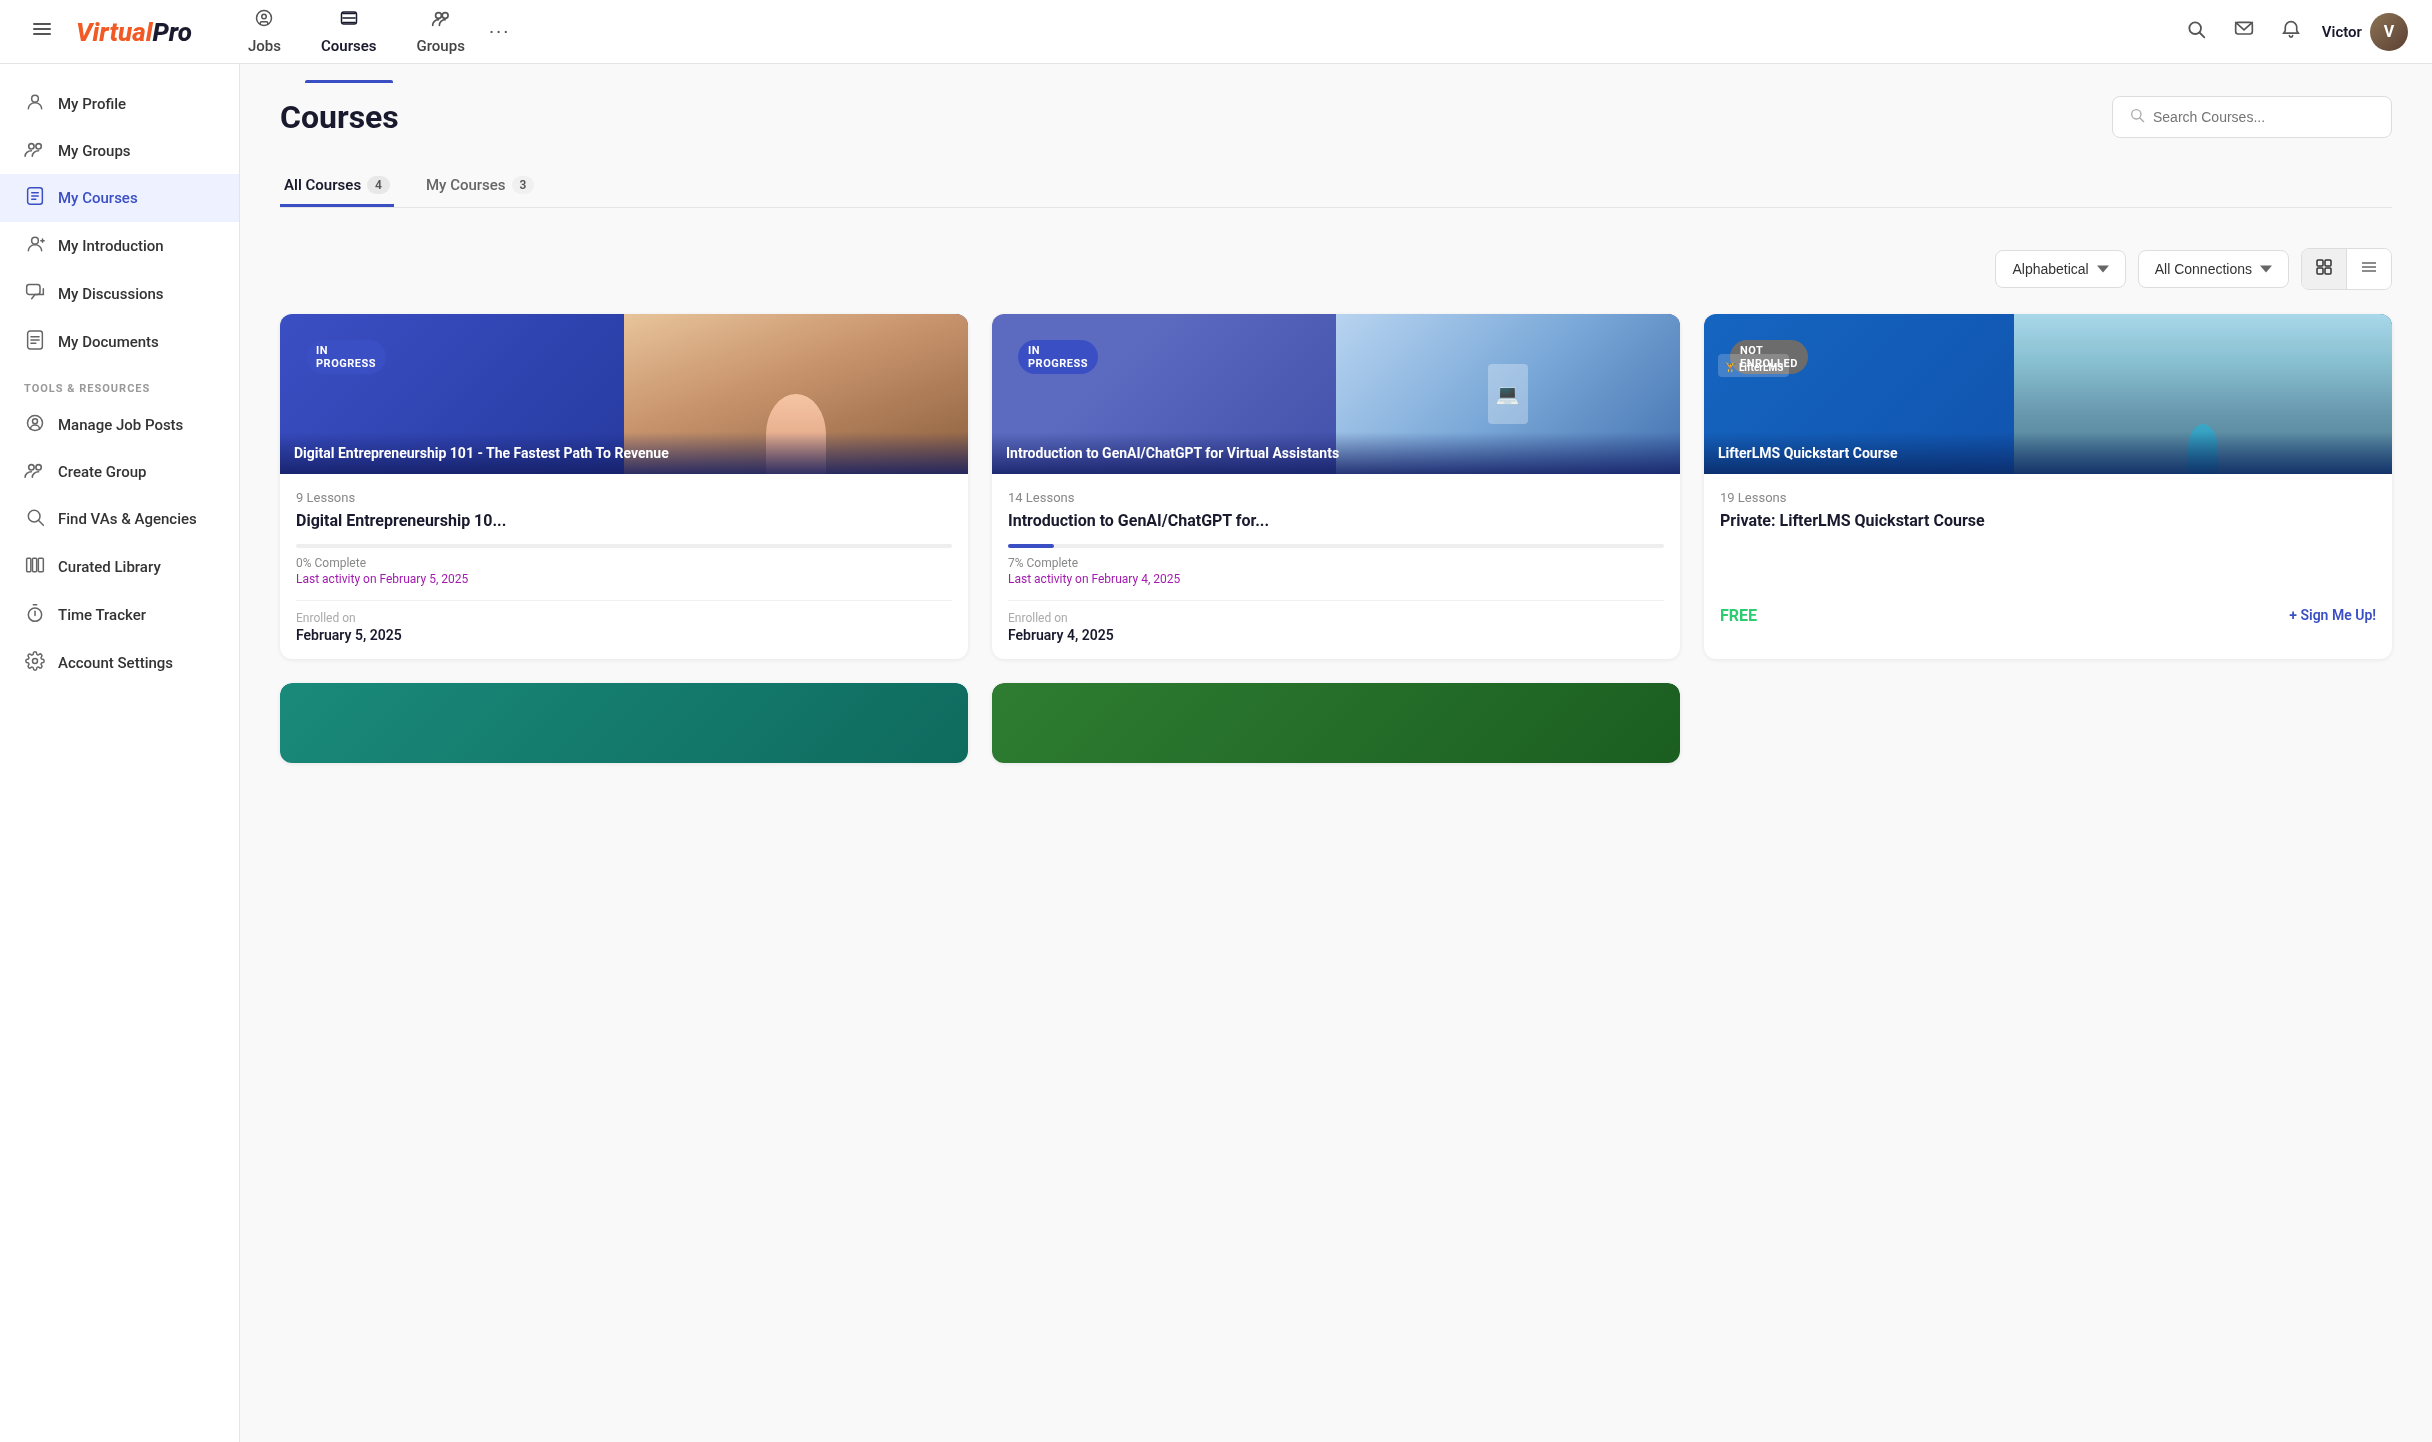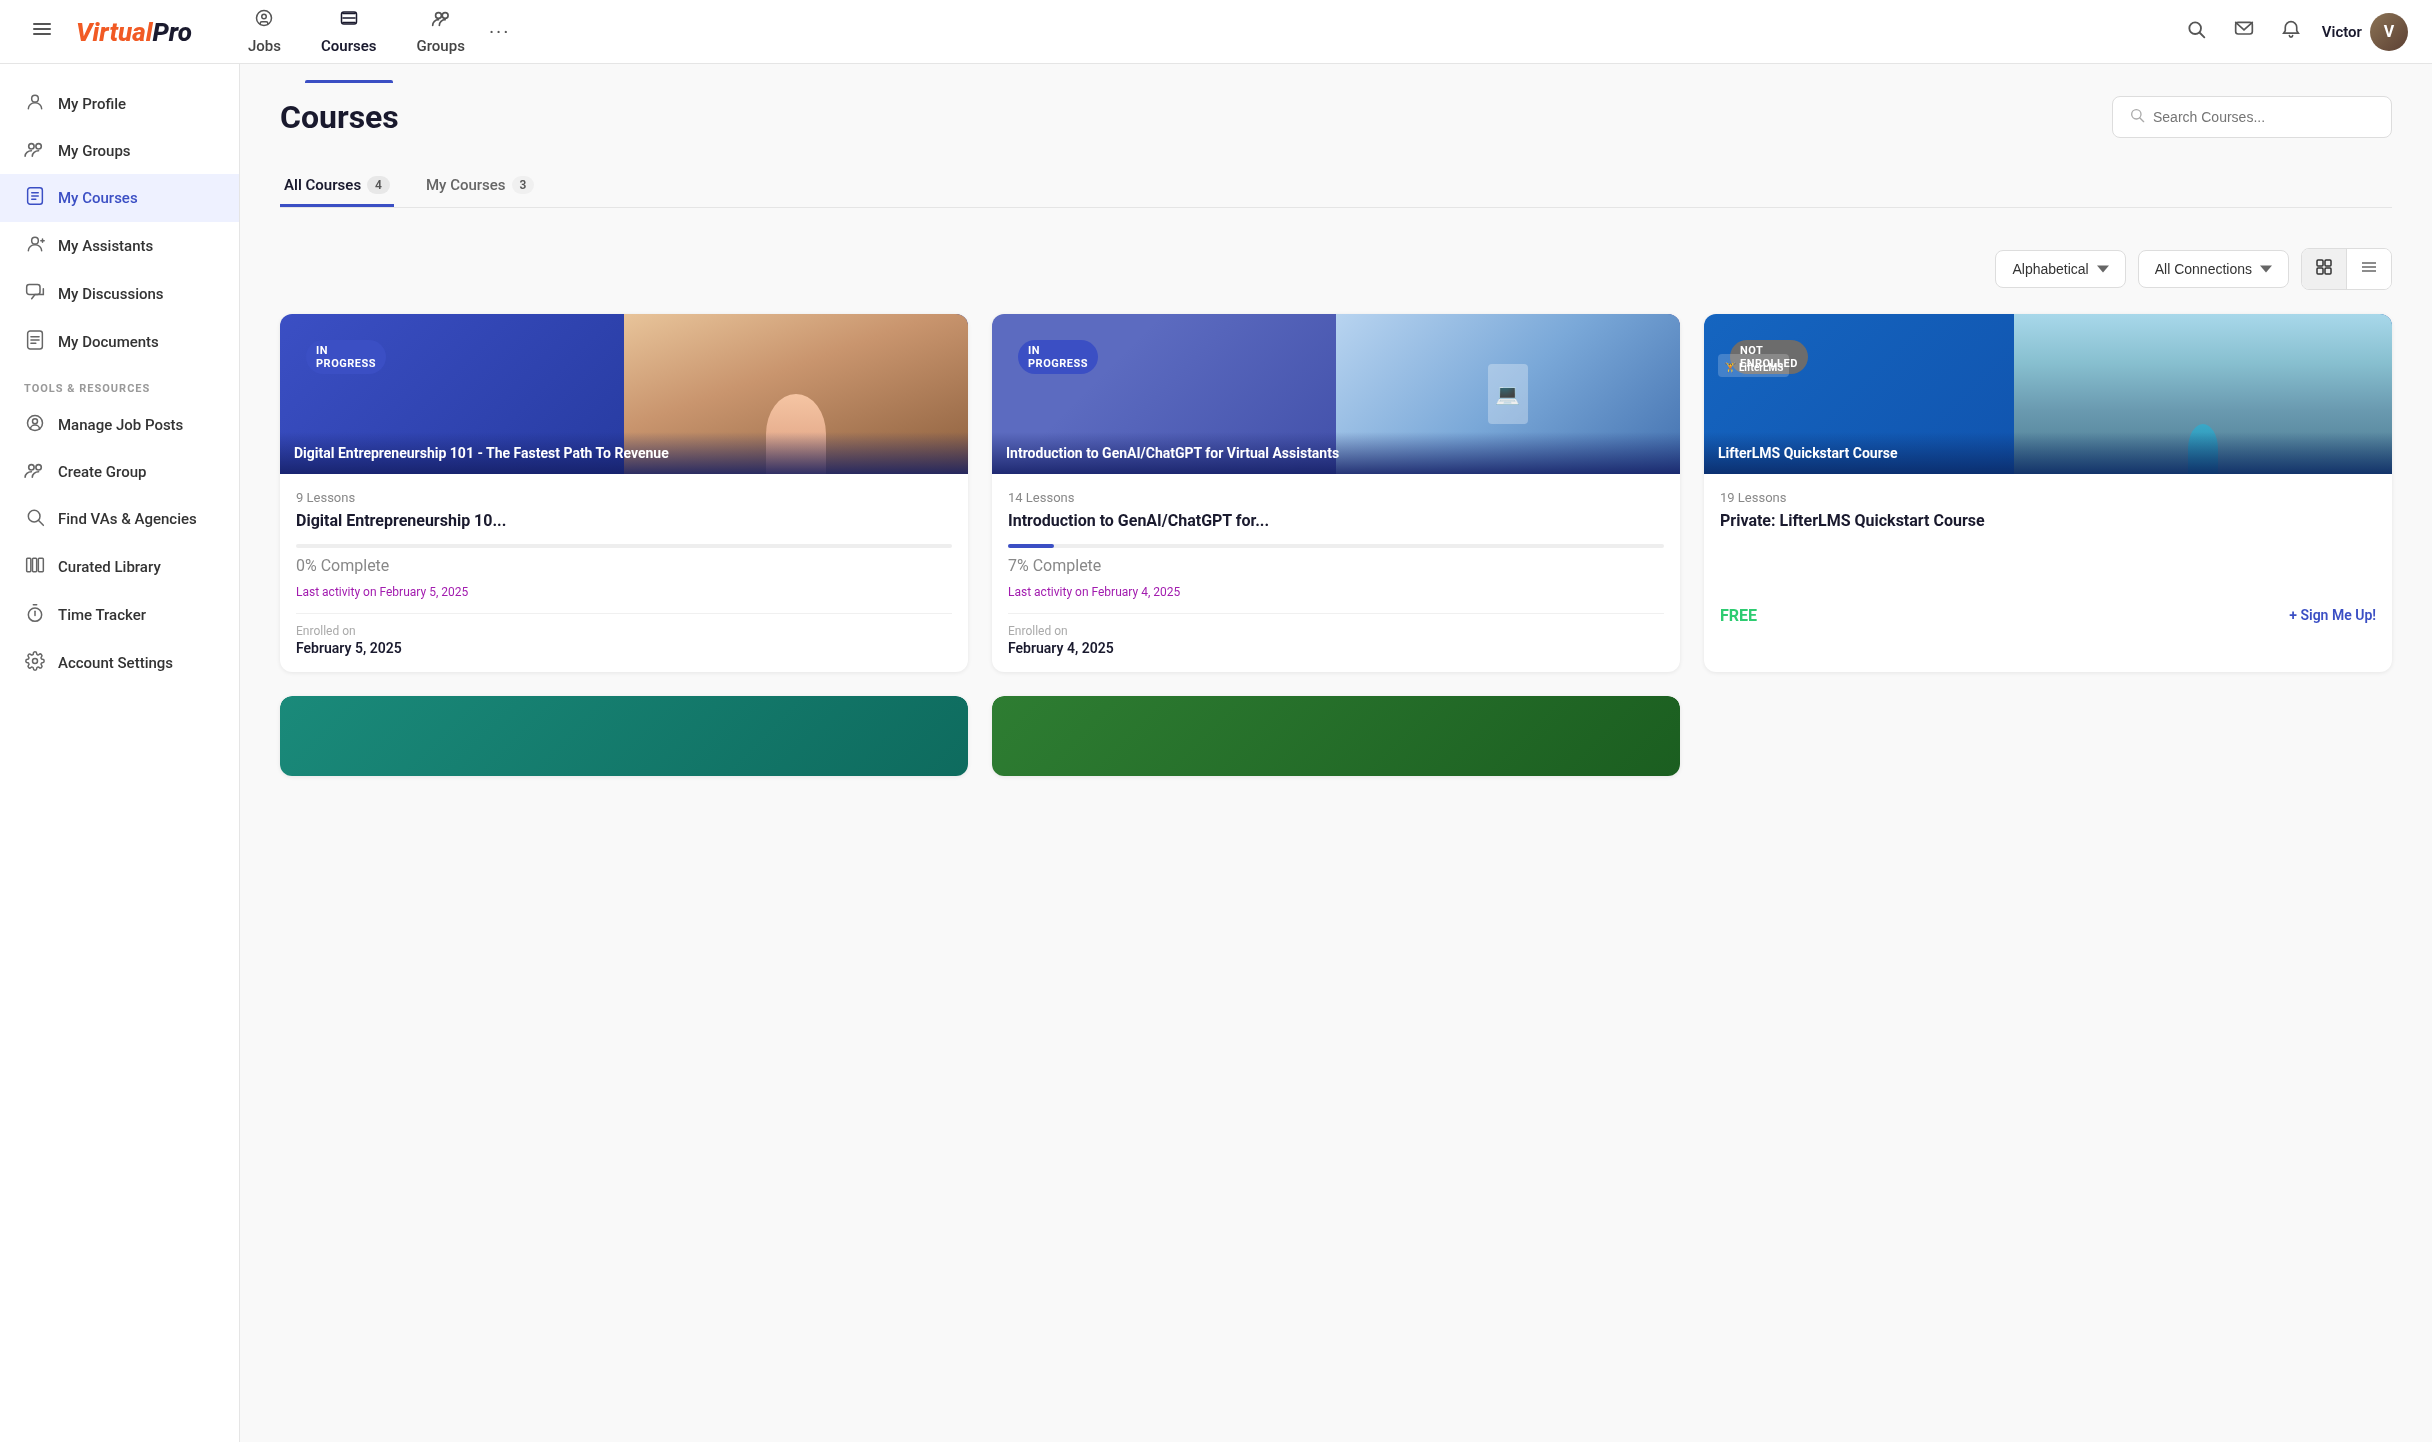--- a/index.html
+++ b/index.html
@@ -121,21 +121,21 @@
       border-radius: 20px; font-size: 11px; font-weight: 700; letter-spacing: 0.5px;
       text-transform: uppercase;
     }
     .badge-progress { background: #3b4fc4; color: #fff; }
     .badge-not-enrolled { background: #6c6c6c; color: #fff; }
     .card-body { padding: 16px; }
     .lessons-count { font-size: 13px; color: #888; margin-bottom: 6px; }
     .card-course-title { font-size: 16px; font-weight: 700; color: #1a1a2e; margin-bottom: 12px; line-height: 1.3; }
     .progress-bar-wrap { height: 4px; background: #eee; border-radius: 2px; margin-bottom: 8px; }
     .progress-bar { height: 100%; border-radius: 2px; }
-    .progress-text { font-size: 16px; color: #888; margin-bottom: 10px; }
+    .progress-text { font-size: 12px; color: #888; margin-bottom: 2px; }
     .last-activity { font-size: 12px; color: #a21caf; margin-bottom: 14px; }
     .divider { height: 1px; background: #f0f0f0; margin: 10px 0; }
     .enrolled-label { font-size: 12px; color: #aaa; margin-bottom: 2px; }
     .enrolled-date { font-size: 14px; font-weight: 600; color: #1a1a2e; }
     .free-row { display: flex; align-items: center; justify-content: space-between; margin-top: 14px; }
     .free-label { font-size: 16px; font-weight: 700; color: #2ecc71; }
     .signup-btn { display: flex; align-items: center; gap: 4px; font-size: 14px; color: #3b4fc4; font-weight: 600; cursor: pointer; }
 
     
     .bg-course1 { background: linear-gradient(135deg, #3b4fc4 0%, #1a2e8a 100%); }
@@ -259,21 +259,21 @@
     </div>
     <div class="sidebar-item">
       <span class="sidebar-icon">
         <svg width="20" height="20" viewBox="0 0 24 24" fill="none" stroke="#666" stroke-width="1.8" stroke-linecap="round">
             <circle cx="12" cy="8" r="4"></circle>
             <path d="M4 20c0-4 3.6-7 8-7s8 3 8 7"></path>
             <line x1="19" y1="8" x2="23" y2="8"></line>
             <line x1="21" y1="6" x2="21" y2="10"></line>
           </svg>
       </span>
-      <span>My Assistants</span>
+      <span>My Introduction</span>
     </div>
     <div class="sidebar-item">
       <span class="sidebar-icon">
         <svg width="20" height="20" viewBox="0 0 24 24" fill="none" stroke="#666" stroke-width="1.8" stroke-linecap="round">
             <rect x="2" y="3" width="16" height="12" rx="3"></rect>
             <path d="M8 20l4-5h10V8"></path>
           </svg>
       </span>
       <span>My Discussions</span>
     </div>

